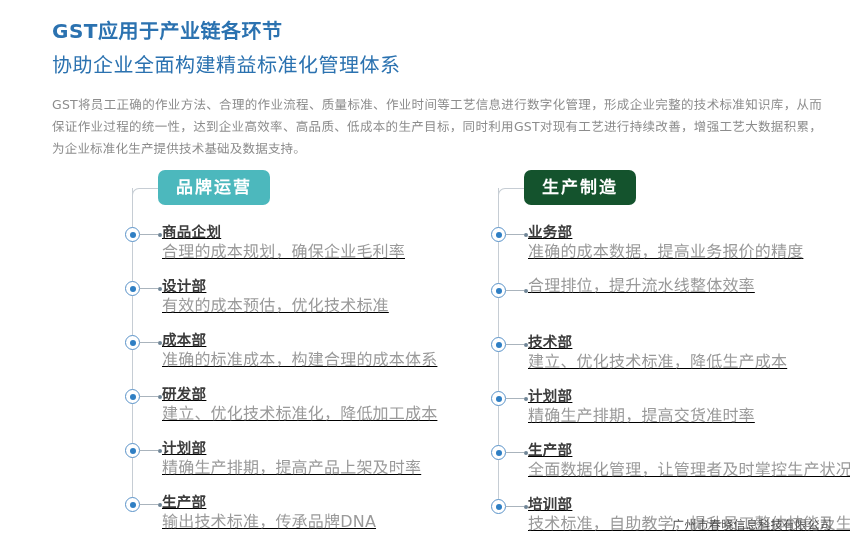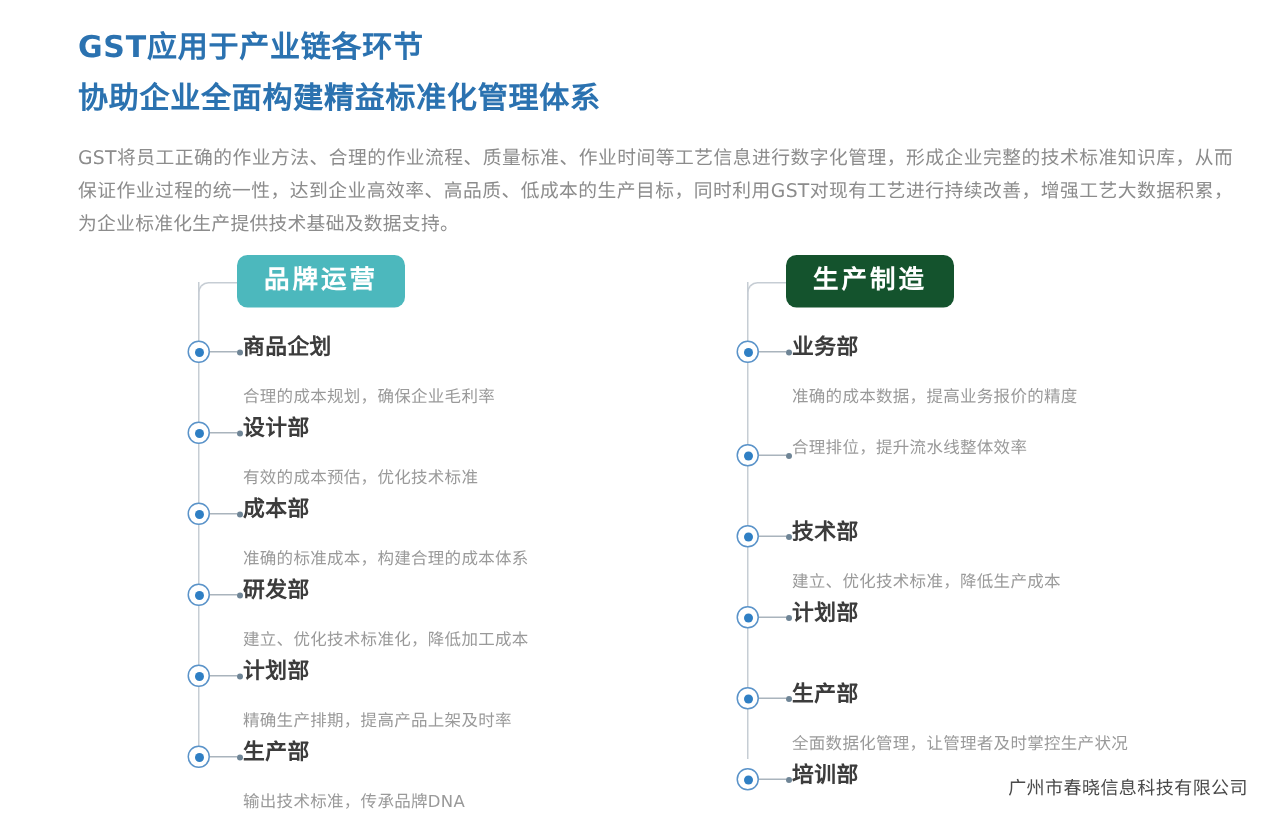--- a/index.html
+++ b/index.html
@@ -23,21 +23,21 @@
   .title-line1 {
     font-size: 20px;
     font-weight: bold;
     color: #2b72b0;
     letter-spacing: 0.5px;
     line-height: 30px;
     white-space: nowrap;
   }
   .title-line2 {
     font-size: 20px;
-    font-weight: bold;
+    font-weight: normal;
     color: #2b72b0;
     letter-spacing: 0.5px;
     line-height: 30px;
     margin-top: 4px;
     white-space: nowrap;
   }
   .intro {
     margin: 14px 52px 0 52px;
     font-size: 12.5px;
     line-height: 22px;
@@ -98,20 +98,21 @@
   .badge.purple { background: #14532d; }
 
   .items {
     position: relative;
     margin-top: 17px;
   }
   .item {
     position: relative;
     height: 54px;
     padding-left: 38px;
+    text-decoration: underline;
   }
   .item .marker {
     position: absolute;
     left: 1px;
     top: 5px;
     width: 15px;
     height: 15px;
     border-radius: 50%;
     background: #ffffff;
     border: 1px solid #5a93c9;
@@ -146,22 +147,22 @@
     background: #6f8596;
   }
   .item-title {
     font-size: 14.5px;
     font-weight: bold;
     color: #3c3c3c;
     line-height: 20px;
     letter-spacing: 0.3px;
   }
   .item-desc {
-    margin-top: 15px;
-    font-size: 11px;
+    margin-top: 2px;
+    font-size: 16px;
     color: #9a9a9a;
     line-height: 16px;
     letter-spacing: 0.2px;
     white-space: nowrap;
   }
 
   
   .footer {
     position: absolute;
     right: 18px;
@@ -247,20 +248,21 @@
       <div class="item">
         <span class="marker"></span>
         <span class="stem"></span>
         <div class="item-title">技术部</div>
         <div class="item-desc">建立、优化技术标准，降低生产成本</div>
       </div>
       <div class="item">
         <span class="marker"></span>
         <span class="stem"></span>
         <div class="item-title">计划部</div>
+        <div class="item-desc">精确生产排期，提高交货准时率</div>
       </div>
       <div class="item">
         <span class="marker"></span>
         <span class="stem"></span>
         <div class="item-title">生产部</div>
         <div class="item-desc">全面数据化管理，让管理者及时掌控生产状况</div>
       </div>
       <div class="item">
         <span class="marker"></span>
         <span class="stem"></span>

